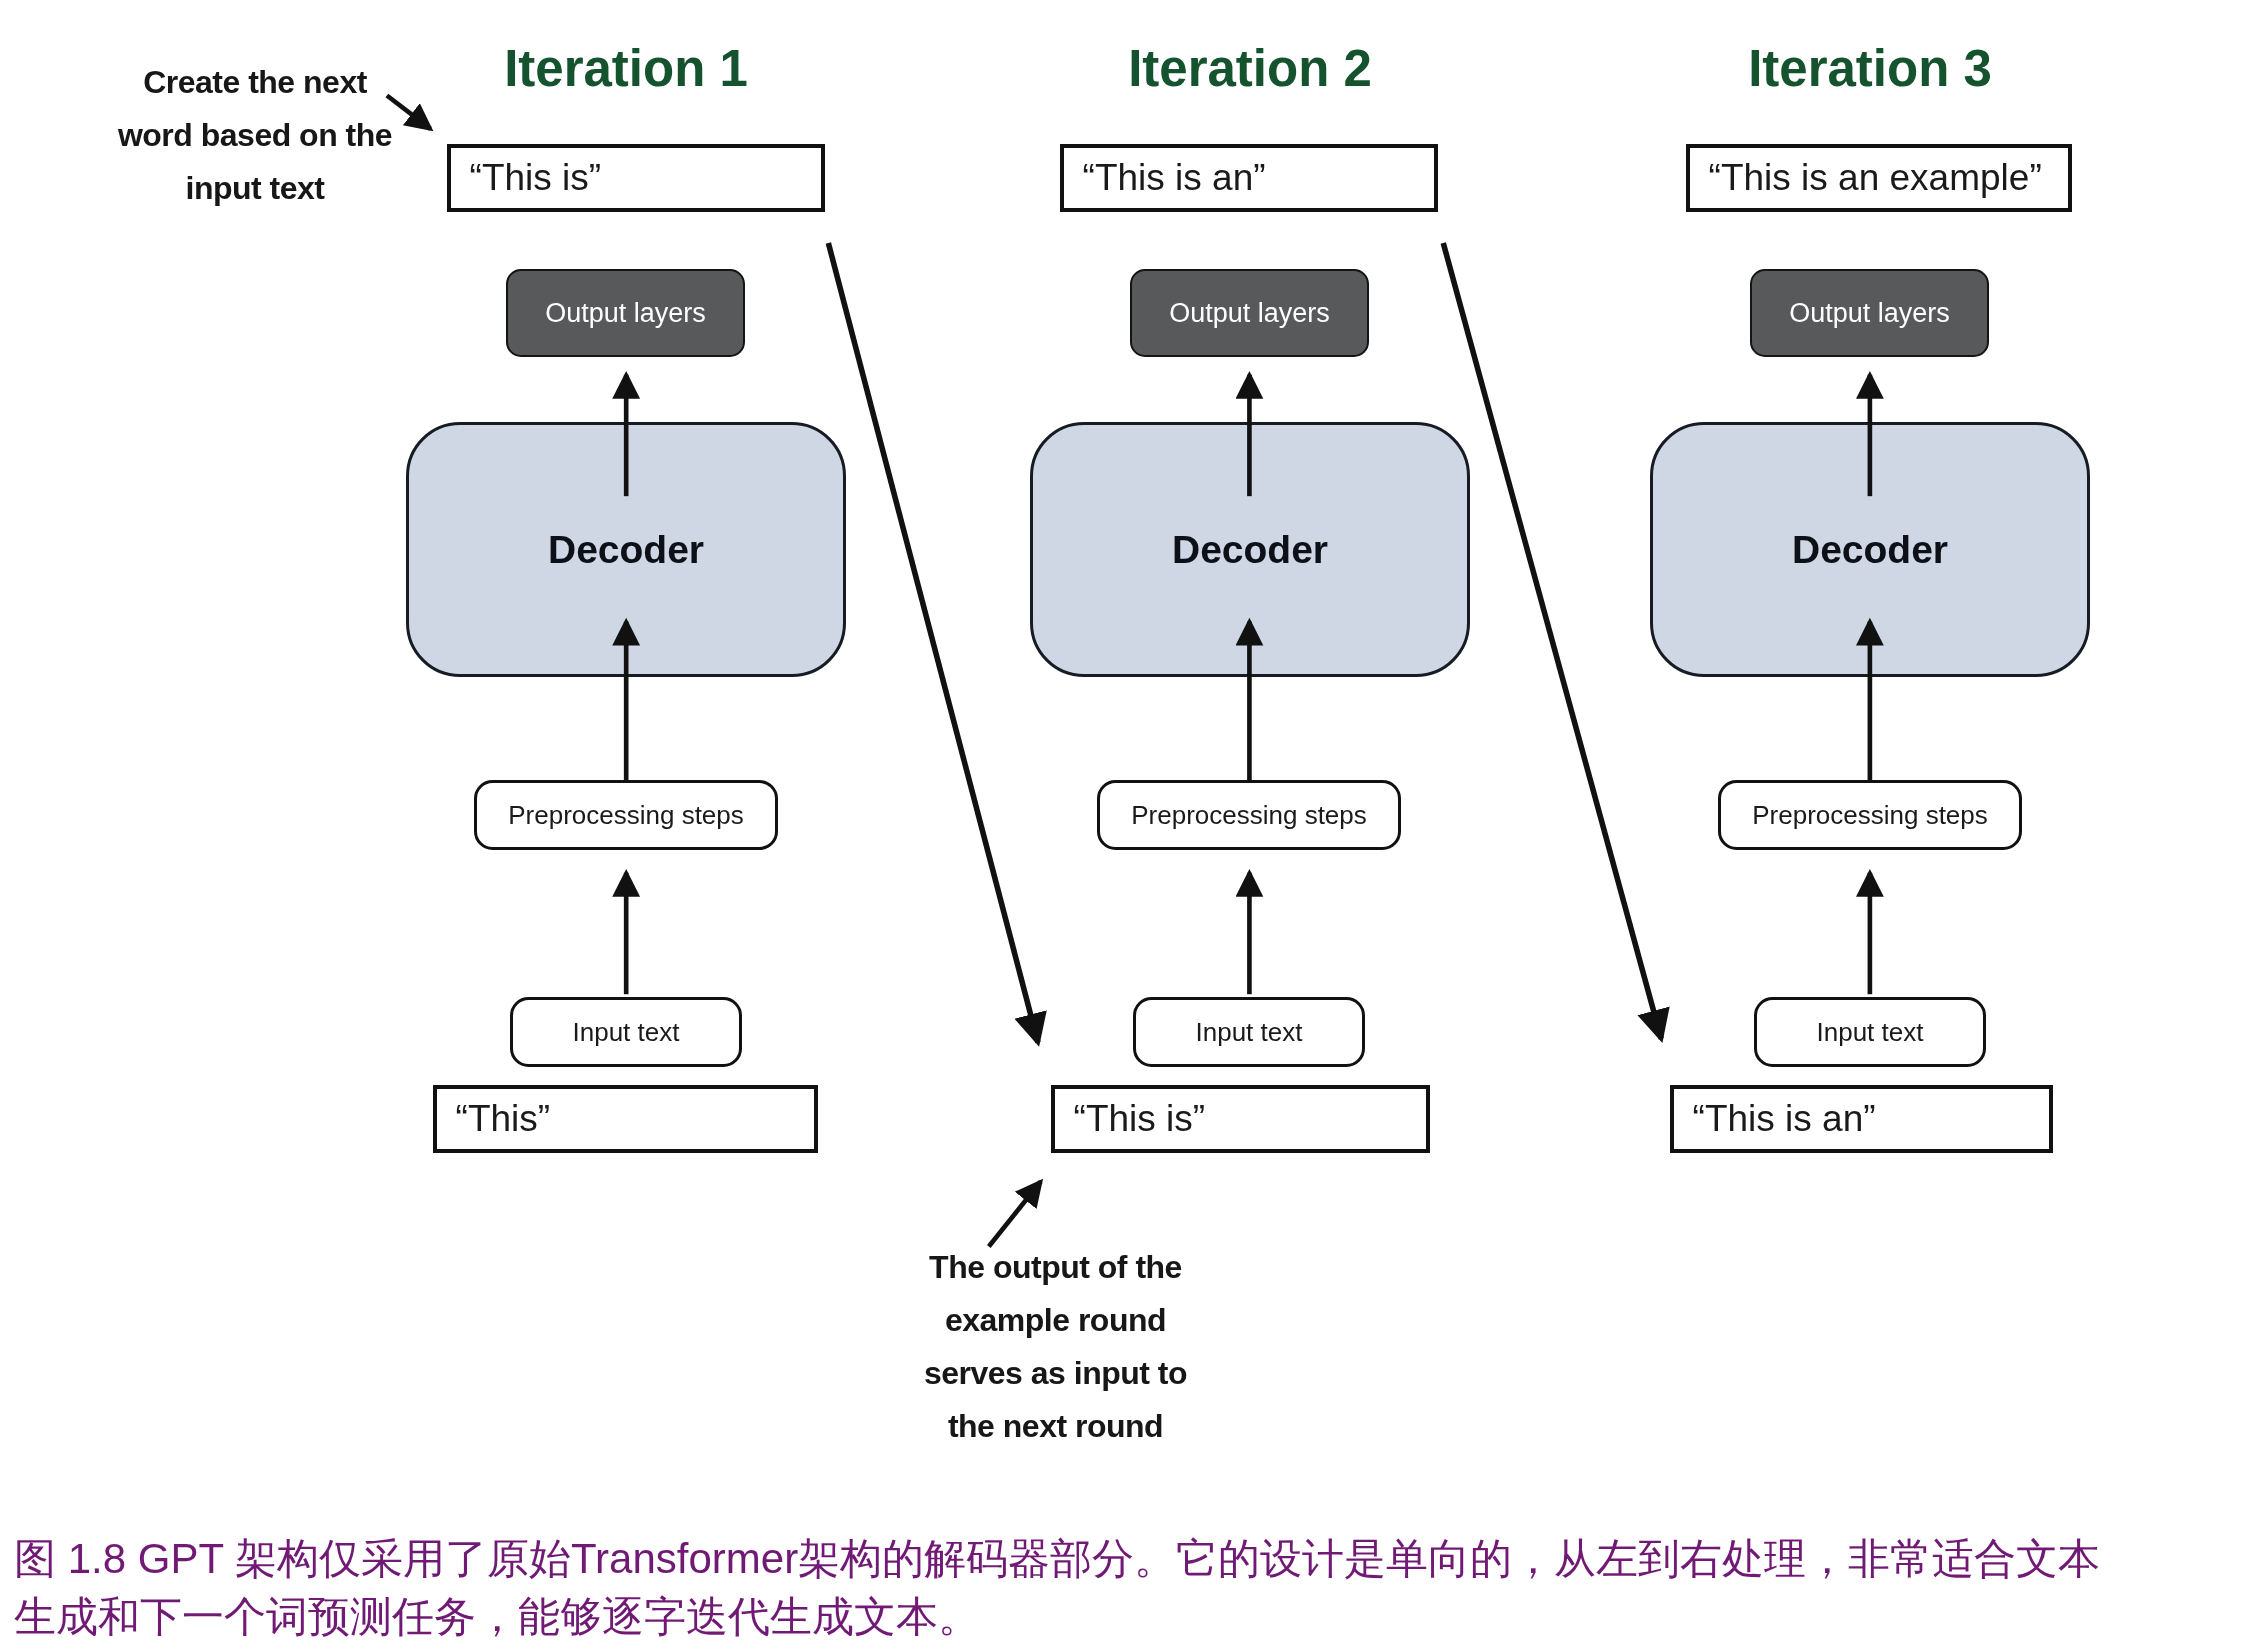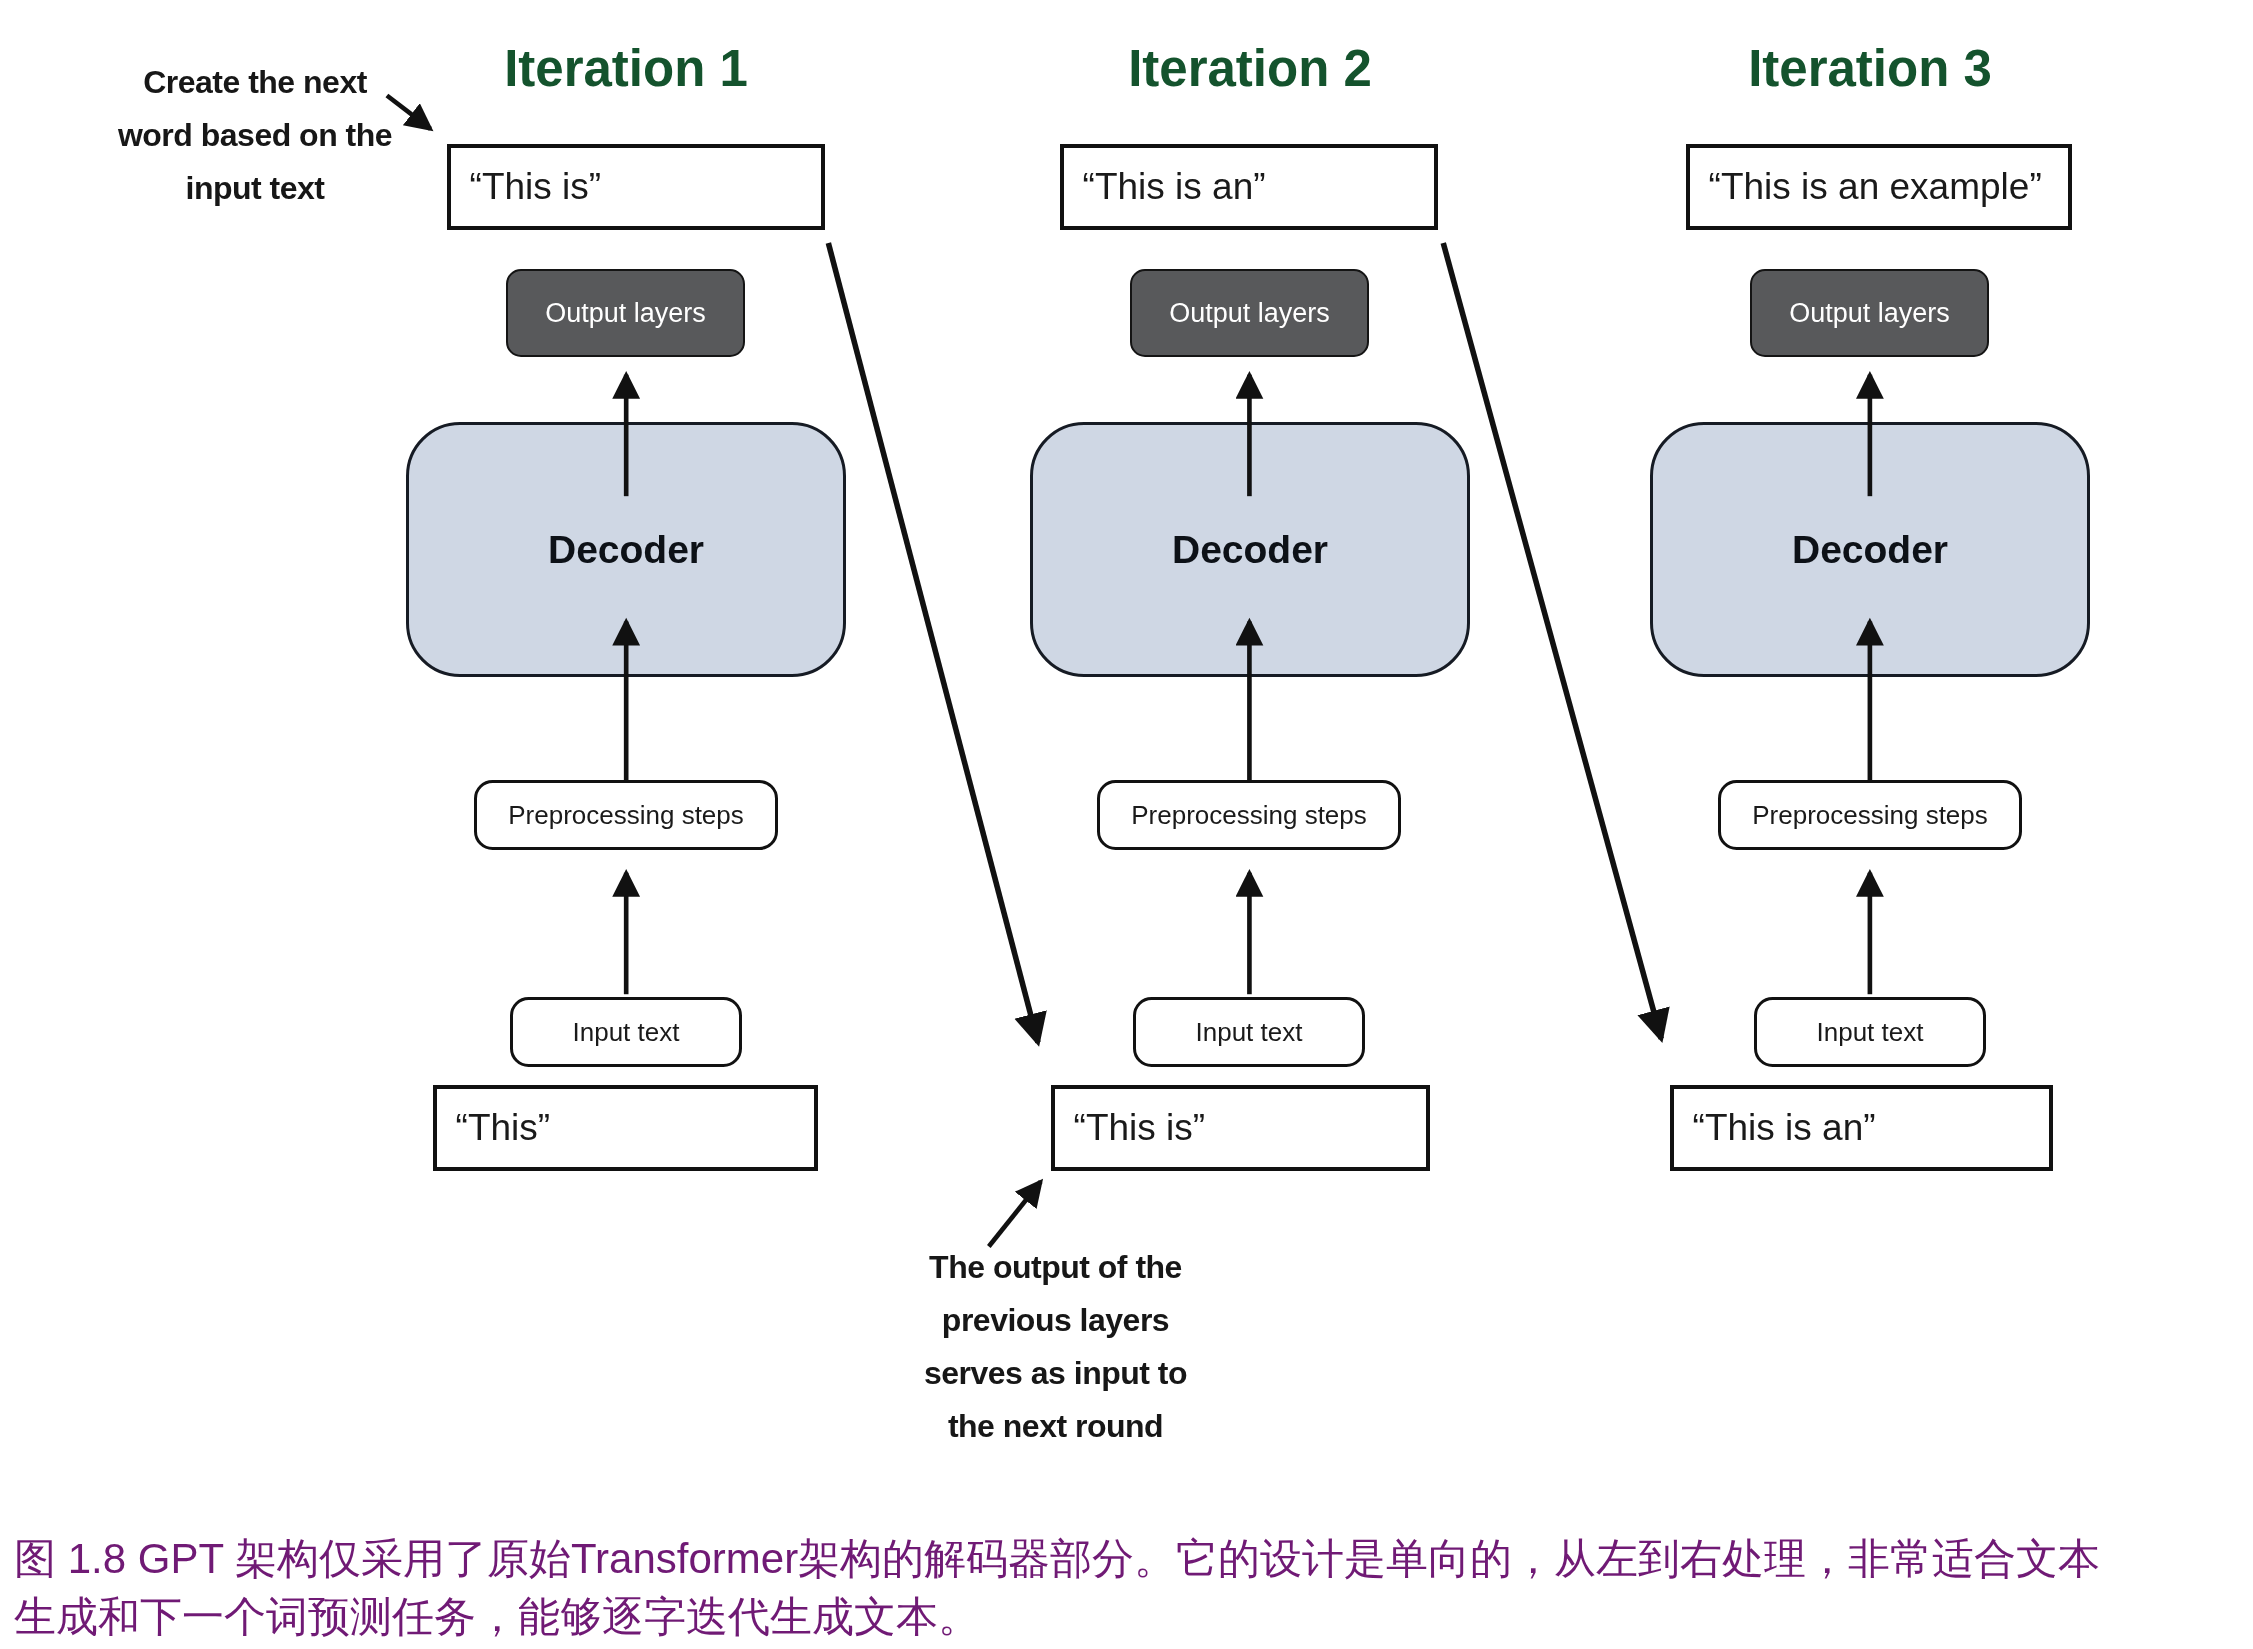--- a/index.html
+++ b/index.html
@@ -7,21 +7,21 @@
     position:relative;width:2254px;height:1649px;background:#ffffff;overflow:hidden;
     font-family:"Liberation Sans","DejaVu Sans",sans-serif;color:#111;
   }
   
   .col-title{
     position:absolute;top:39px;width:464px;text-align:center;
     font-size:51px;font-weight:700;color:#14532d;letter-spacing:0px;
   }
   
   .text-box{
-    position:absolute;height:86px;background:#fff;border:4.6px solid #111;
+    position:absolute;height:68px;background:#fff;border:4.6px solid #111;
     box-sizing:border-box;display:flex;align-items:center;
     font-size:37px;color:#1a1a1a;padding-left:18.6px;
   }
   
   .out-layers{
     position:absolute;top:269px;width:239px;height:88px;box-sizing:border-box;
     background:#58595b;border:2.8px solid #141414;border-radius:15px;
     display:flex;align-items:center;justify-content:center;
     color:#ffffff;font-size:27px;
   }
@@ -123,21 +123,21 @@
   </div>
   <div class="text-box" style="left:1051px;top:1085px;width:379px;">
     <span>“This is”</span>
   </div>
   <div class="text-box" style="left:1670px;top:1085px;width:383px;">
     <span>“This is an”</span>
   </div>
 
   <div class="note bottom" style="left:870px;top:1241px;width:371px;">
     <div>The output of the</div>
-    <div>previous layers</div>
+    <div>example round</div>
     <div>serves as input to</div>
     <div>the next round</div>
   </div>
 
   <div class="caption">
     <div>图 1.8  GPT 架构仅采用了原始Transformer架构的解码器部分。它的设计是单向的，从左到右处理，非常适合文本</div>
     <div>生成和下一个词预测任务，能够逐字迭代生成文本。</div>
   </div>
 
   <svg class="overlay" width="2254" height="1649" viewBox="0 0 2430 1778">

